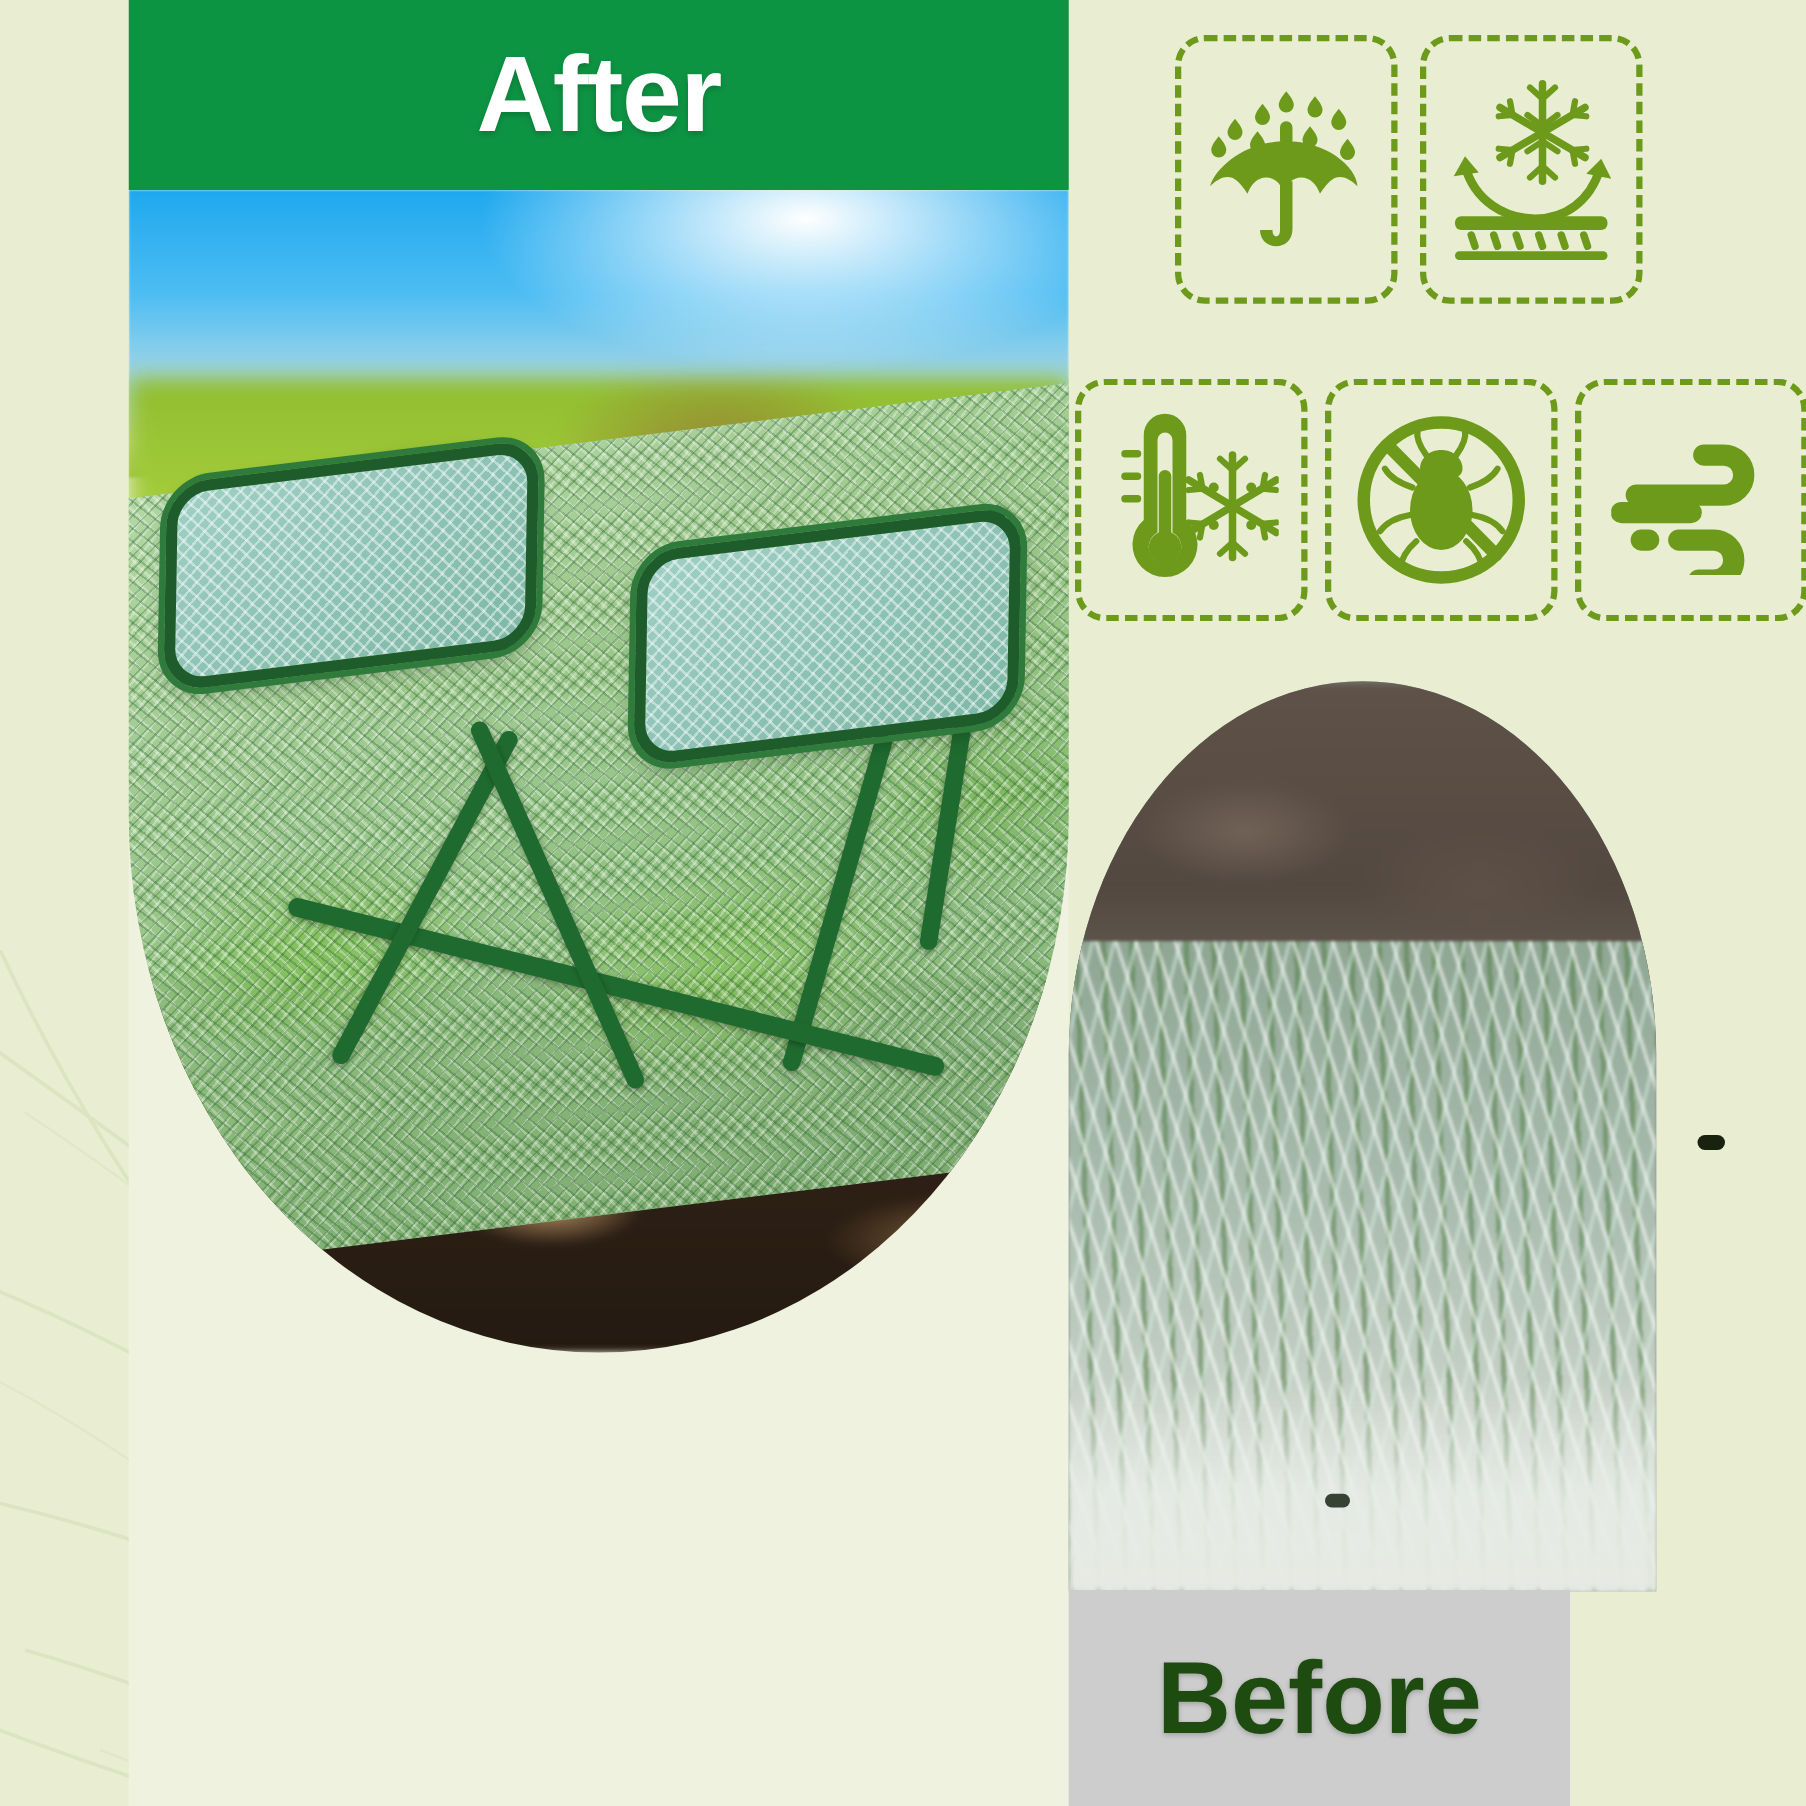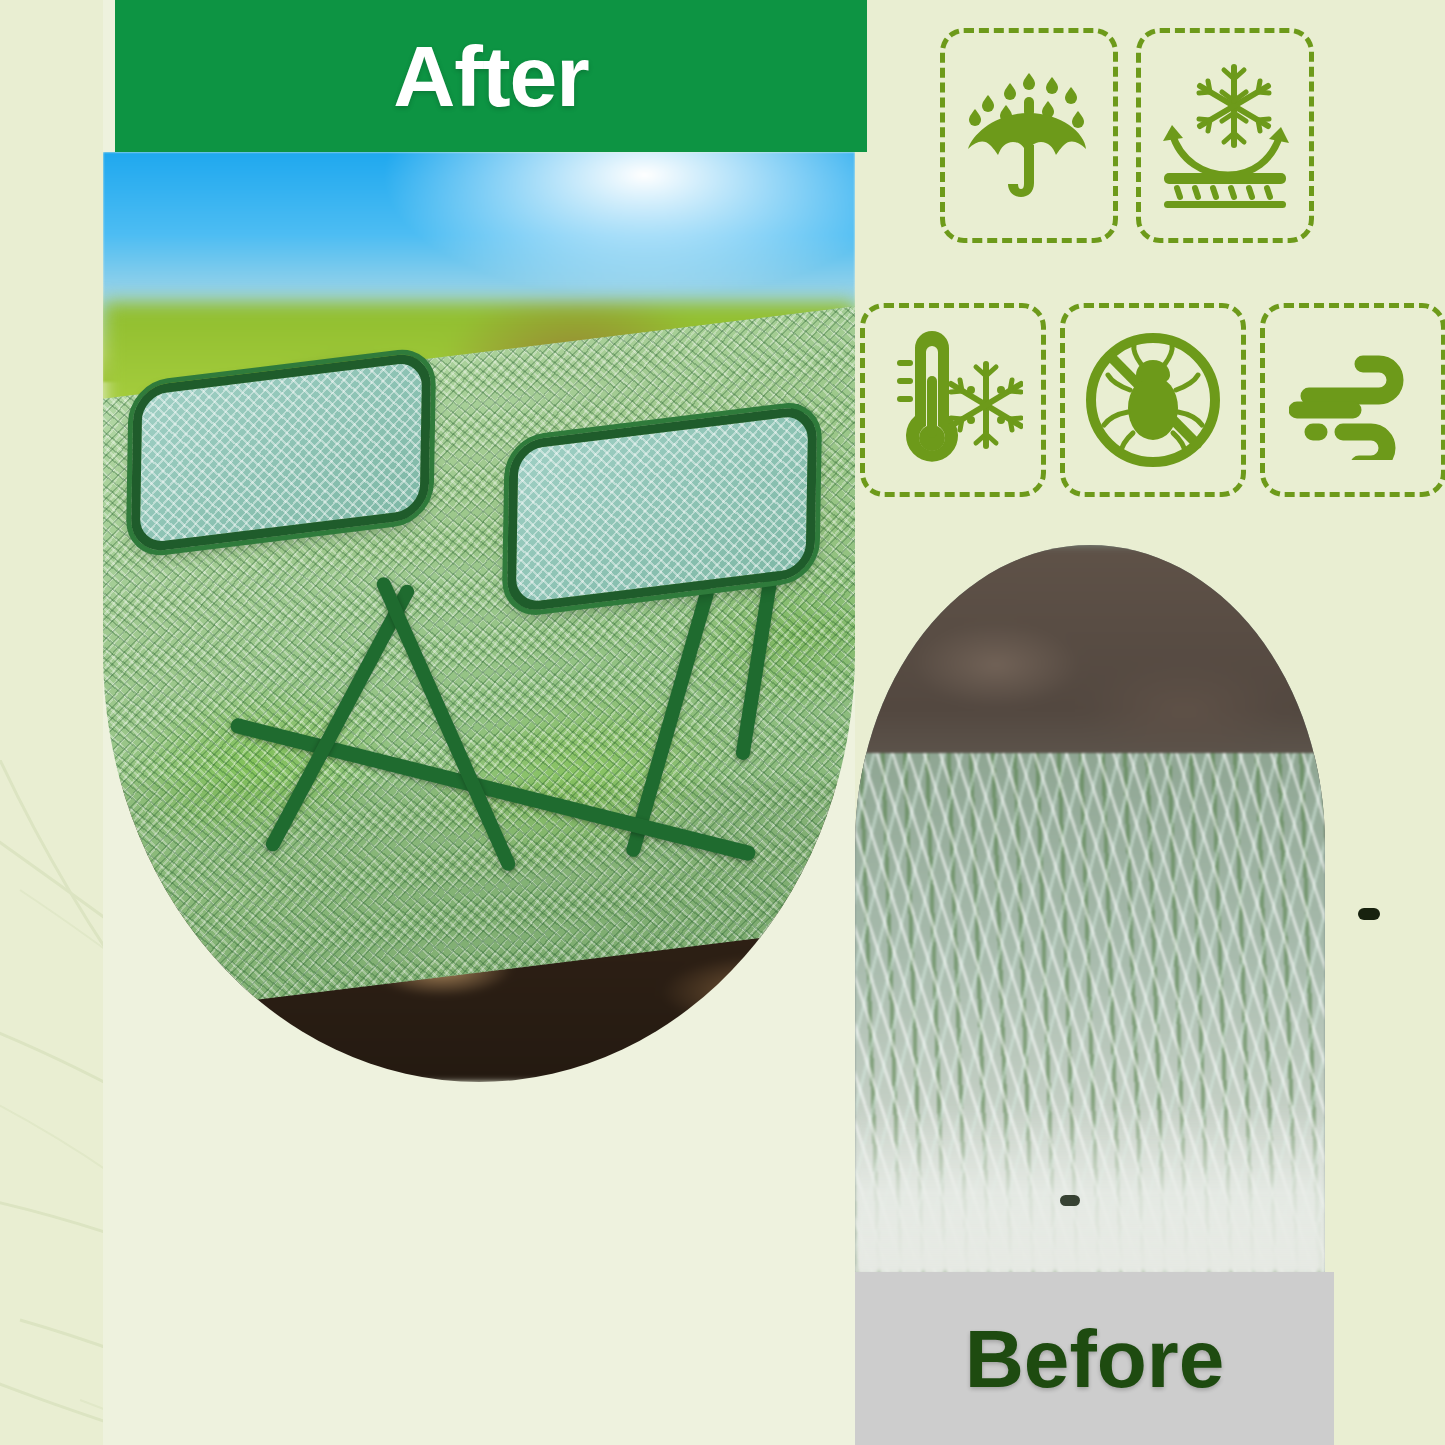--- a/index.html
+++ b/index.html
@@ -24,21 +24,21 @@
   }
   .leaf-watermark svg{ display:block; width:100%; height:100%; }
 
   
   .left-col{
     position:absolute; left:103px; top:0;
     width:752px; height:1445px;
     background:#eef2de;
   }
   .after-banner{
-    position:absolute; left:12px; top:0;
+    position:absolute; left:0; top:0;
     width:752px; height:152px;
     background:#0d9443;
     display:flex; align-items:center; justify-content:center;
   }
   .after-banner .label{
     color:#ffffff;
     font-size:86px;
     font-weight:bold;
     letter-spacing:-1px;
     line-height:1;
@@ -152,21 +152,21 @@
     position:absolute; left:0; bottom:0; width:100%; height:170px;
     background:linear-gradient(180deg, rgba(230,235,230,0) 0%, rgba(232,236,231,.85) 55%, #e6e9e3 100%);
     filter:blur(3px);
   }
   .before-photo .speck{
     position:absolute; width:20px; height:11px; border-radius:6px;
     background:#23301f; opacity:.9;
   }
   .before-banner{
     position:absolute; left:855px; top:1272px;
-    width:479px; height:173px;
+    width:401px; height:173px;
     background:#cdcdcd;
     display:flex; align-items:center; justify-content:center;
   }
   .before-banner .label{
     color:#1e4b10;
     font-size:82px;
     font-weight:bold;
     line-height:1;
     text-shadow:0 2px 4px rgba(0,0,0,.22);
   }

